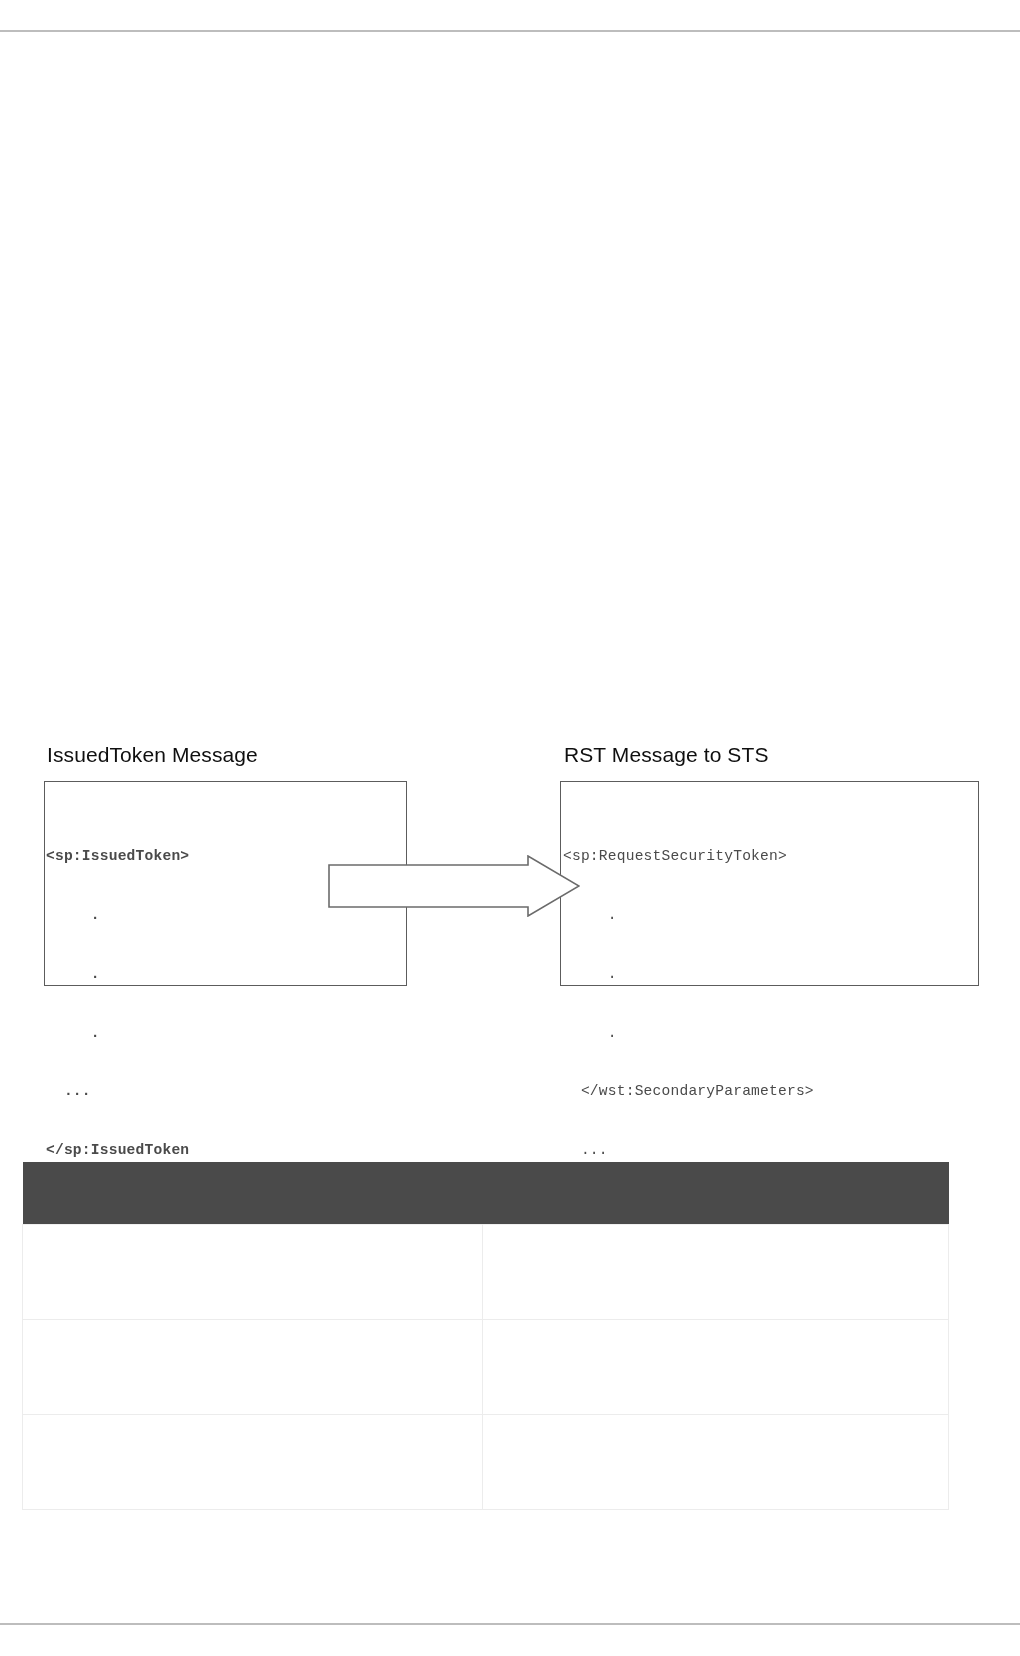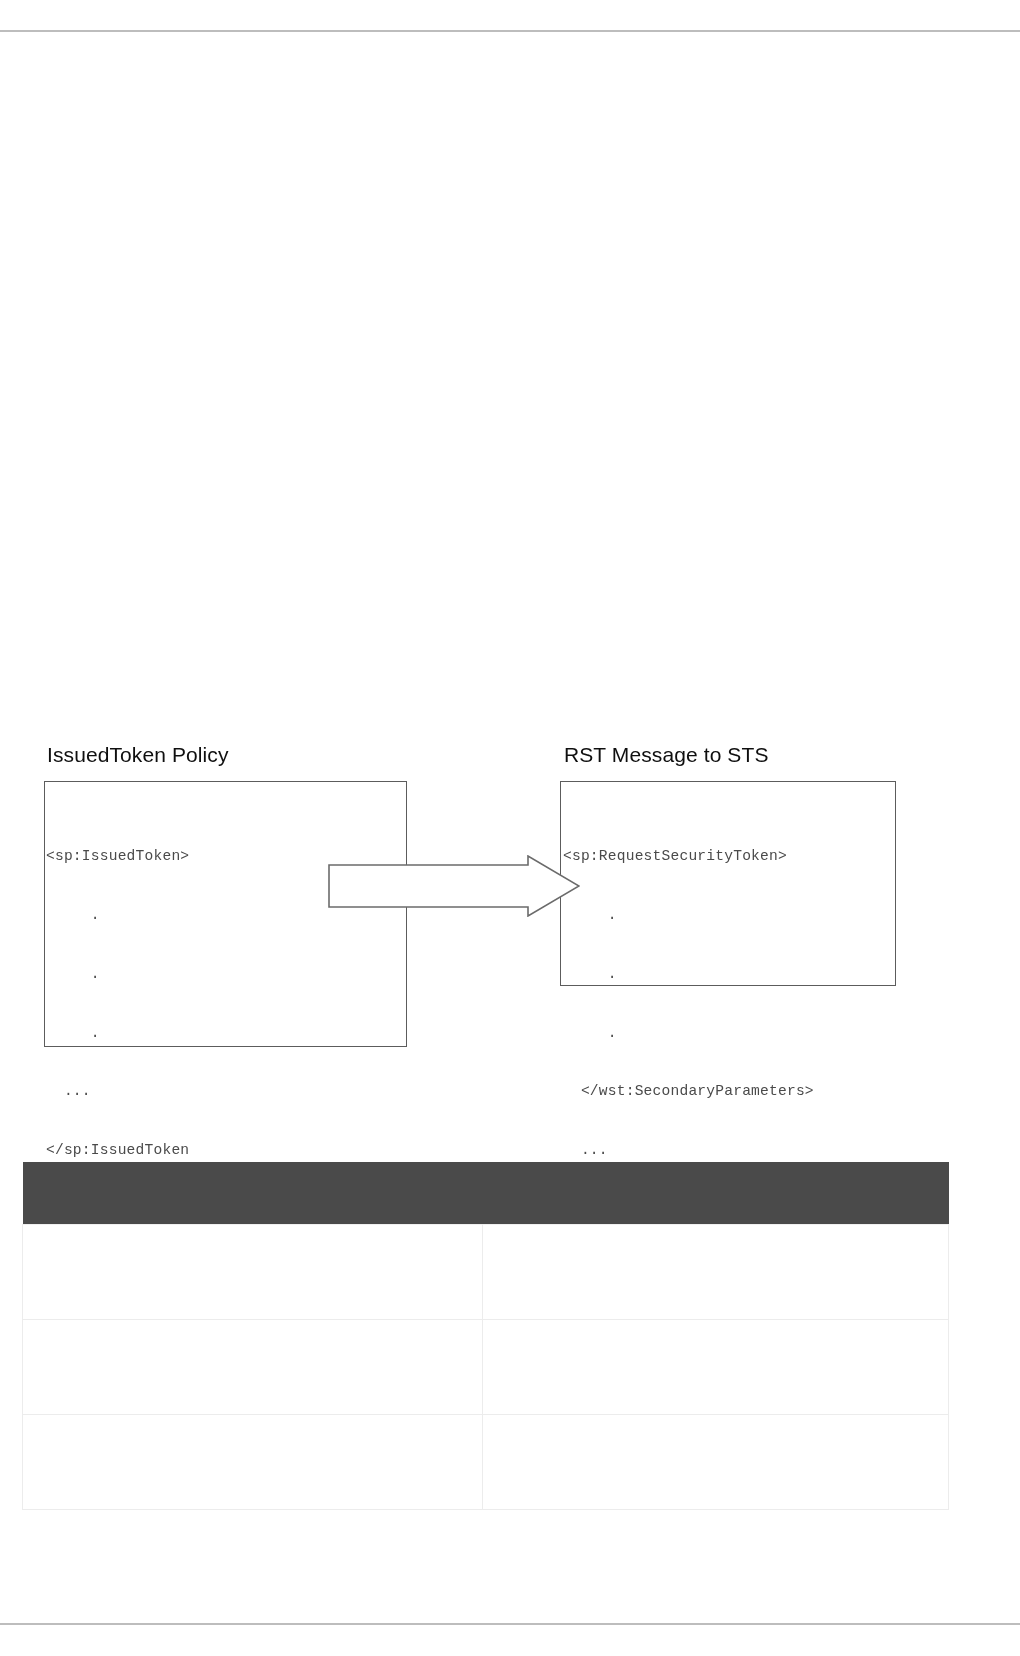--- a/index.html
+++ b/index.html
@@ -52,22 +52,22 @@
   .fig-caption.right { left: 564px; top: 8px; text-align: right; }
 
   .code-box {
     position: absolute;
     top: 46px;
     box-sizing: border-box;
     border: 1.6px solid #5c5c5c;
     background: #ffffff;
     padding: 26px 0 0 0;
   }
-  .code-box.left  { left: 44px;  width: 363px; height: 266px; }
-  .code-box.right { left: 560px; width: 336px; height: 205px; }
+  .code-box.left  { left: 44px;  width: 363px; height: 205px; font-weight: bold; }
+  .code-box.right { left: 560px; width: 419px; height: 205px; }
 
   .code-lines {
     font-family: "Liberation Mono", monospace;
     font-size: 14.6px;
     line-height: 19.6px;
     color: #4a4a4a;
     white-space: pre;
     padding-left: 1px;
     letter-spacing: 0.2px;
   }
@@ -123,21 +123,21 @@
 </head>
 <body>
 
 <div class="page">
 
   <div class="page-rule top"></div>
   <div class="page-rule bottom"></div>
 
   <div class="figure">
 
-    <div class="fig-caption left">IssuedToken Policy</div>
+    <div class="fig-caption left">IssuedToken Message</div>
 
     <div class="fig-caption right">RST Message to STS</div>
 
     <div class="code-box left">
       <div class="code-lines">
         <span class="code-line">&lt;sp:IssuedToken&gt;</span>
         <span class="code-line">     .</span>
         <span class="code-line">     .</span>
         <span class="code-line">     .</span>
         <span class="code-line">  ...</span>

